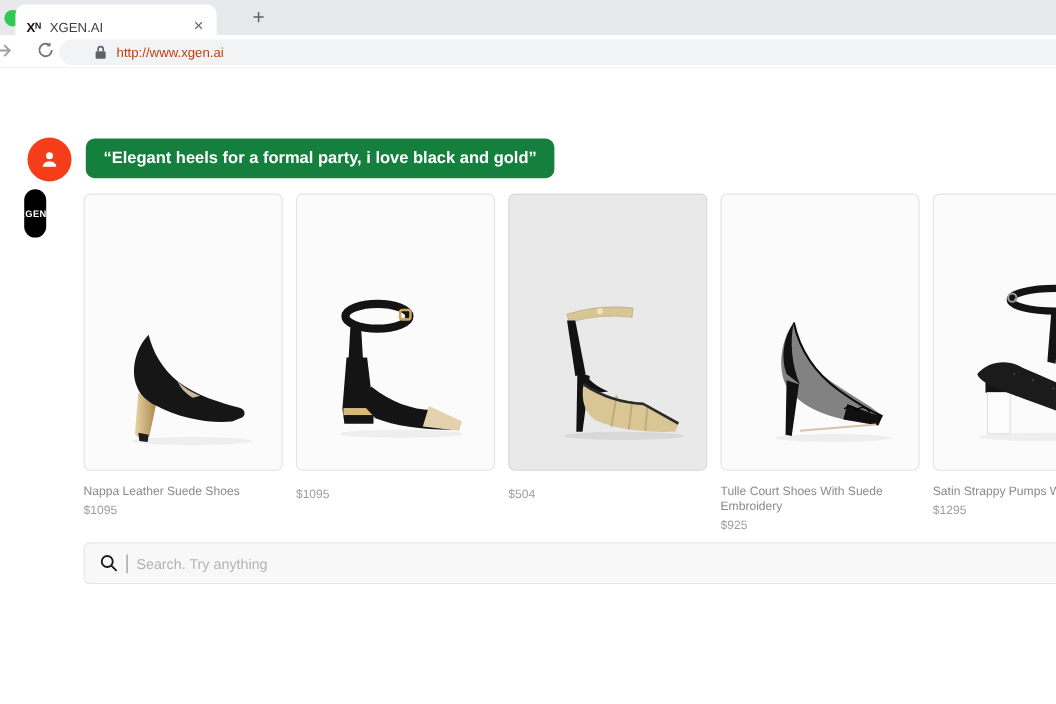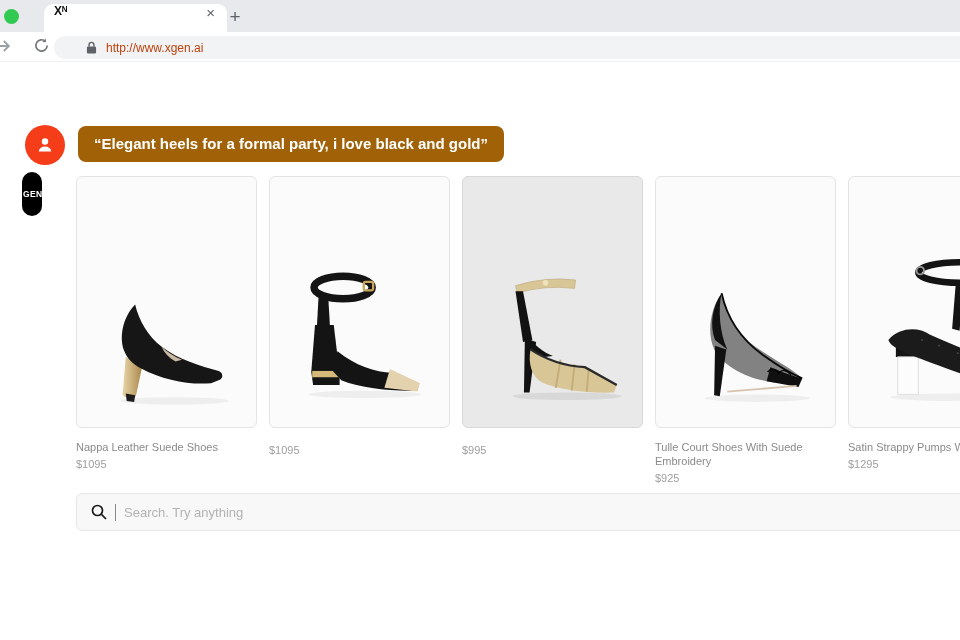--- a/index.html
+++ b/index.html
@@ -2,22 +2,22 @@
 <html><head>
 <meta charset="utf-8">
 <style>
   * { margin:0; padding:0; box-sizing:border-box; }
   html,body { width:960px; height:640px; overflow:hidden; background:#fff;
               font-family:"Liberation Sans", sans-serif; position:relative; }
 
   
   .tabstrip { position:absolute; left:0; top:0; width:960px; height:32px; background:#e7e9ec; }
   .traffic-dot { position:absolute; left:4px; top:9px; width:15px; height:15px; border-radius:50%; }
-  .tab { position:absolute; left:44px; top:4px; width:183px; height:28px; background:#fff;
-         border-radius:9px 9px 0 0; display:flex; align-items:flex-start; padding:0 10px; gap:22px; }
+  .tab { position:absolute; left:14px; top:4px; width:183px; height:28px; background:#fff;
+         border-radius:9px 9px 0 0; display:flex; align-items:flex-end; padding:0 10px; gap:8px; }
   .tab-favicon { font-weight:bold; font-size:12px; color:#111; letter-spacing:0; }
   .tab-title { font-size:12px; color:#3c4043; flex:1; white-space:nowrap; overflow:hidden;margin-top:36px; }
   .tab-close { font-size:15px; color:#5f6368; cursor:default; padding:0 2px; }
   .newtab { position:absolute; left:222px; top:4px; width:26px; height:26px; text-align:center;
             line-height:25px; font-size:19px; color:#5f6368; }
   .toolbar { position:absolute; left:0; top:32px; width:960px; height:30px; background:#fff;
              border-bottom:1px solid #f0f1f2; }
   .nav-fwd { position:absolute; left:-7px; top:36px; width:20px; height:20px; color:#9aa0a6; }
   .nav-reload { position:absolute; left:33px; top:37px; width:17px; height:17px; color:#75787b; }
   .urlbar { position:absolute; left:54px; top:36px; right:-12px; height:23px; background:#f1f3f4;
@@ -83,21 +83,21 @@
   </svg>
   <span class="url-text">http://www.xgen.ai</span>
 </div>
 
 <div class="avatar" style="background:#f53d1a">
   <svg width="20" height="20" viewBox="0 0 20 20">
     <circle cx="10" cy="6.5" r="3.2" fill="#fff"></circle>
     <path d="M3.8 16.5 a6.2 5 0 0 1 12.4 0 Z" fill="#fff"></path>
   </svg>
 </div>
-<div class="bubble" style="background:#a16207">“Elegant heels for a formal party, i love black and gold”</div>
+<div class="bubble" style="background:#15803d">“Elegant heels for a formal party, i love black and gold”</div>
 
 <div class="brand-logo">XGEN”</div>
 
 <div class="cards">
 
   <div class="card">
     <svg width="150" height="210" viewBox="0 0 160 220">
       <defs>
         <linearGradient id="gold1" x1="0" y1="0" x2="1" y2="0">
           <stop offset="0" stop-color="#e8d5a6"></stop>
@@ -173,21 +173,21 @@
 
 <div class="labels">
   <div class="label-cell">
     <div class="p-title">Nappa Leather Suede Shoes</div>
     <div class="p-price">$1095</div>
   </div>
   <div class="label-cell">
     <div class="p-price">$1095</div>
   </div>
   <div class="label-cell">
-    <div class="p-price">$995</div>
+    <div class="p-price">$504</div>
   </div>
   <div class="label-cell">
     <div class="p-title">Tulle Court Shoes With Suede Embroidery</div>
     <div class="p-price">$925</div>
   </div>
   <div class="label-cell">
     <div class="p-title">Satin Strappy Pumps With</div>
     <div class="p-price">$1295</div>
   </div>
 </div>

